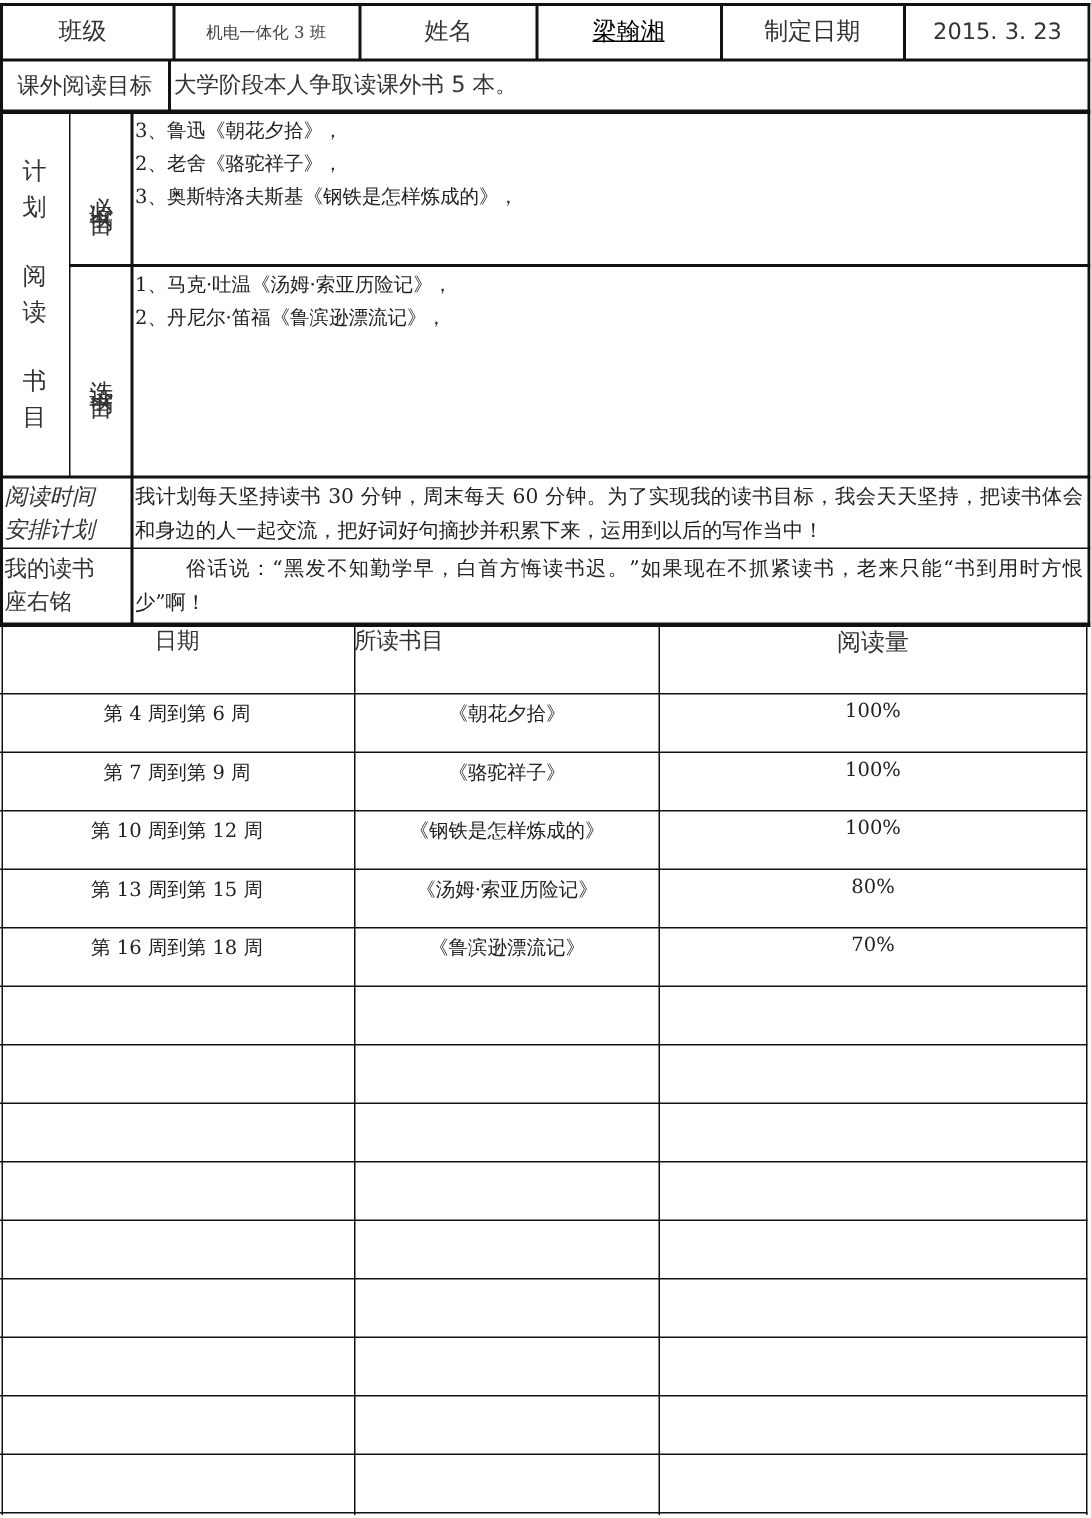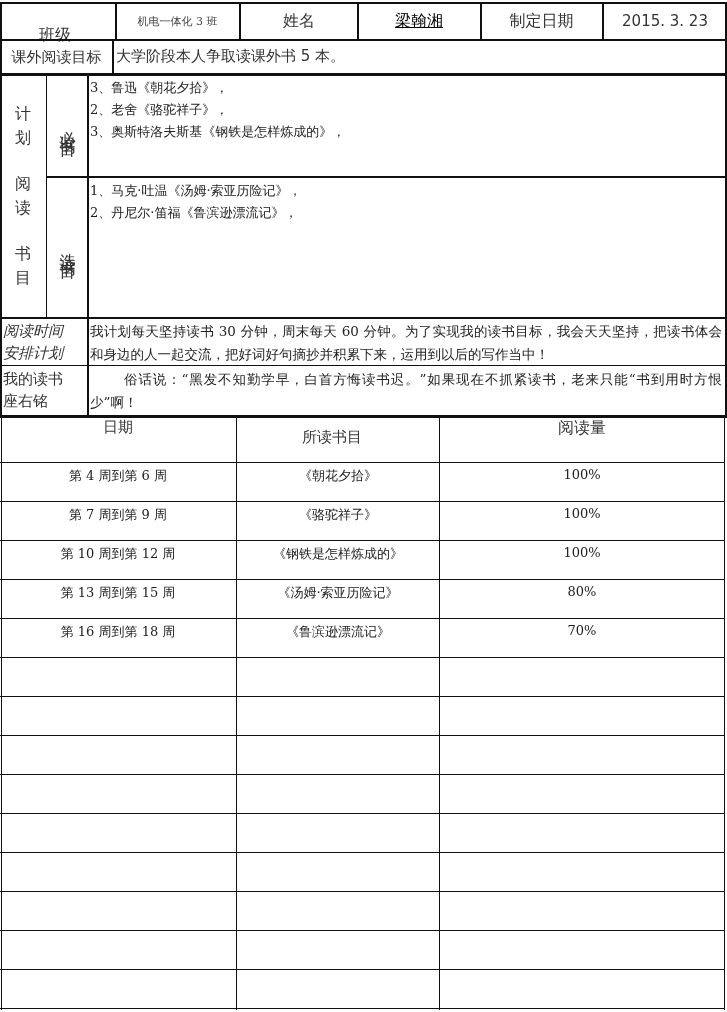--- a/index.html
+++ b/index.html
@@ -15,21 +15,21 @@
   .vertical { writing-mode: vertical-rl; text-orientation: upright; font-size: 16px; font-family: "DejaVu Sans", "Liberation Sans", sans-serif; color: #333; letter-spacing: 4px; }
   .list-line { font-size: 13px; color: #222; line-height: 22px; white-space: nowrap; }
   .para { font-size: 13.5px; color: #222; line-height: 23px; }
   .tcell { font-size: 13px; color: #222; }
   .thead { font-size: 15px; color: #333; font-family: "DejaVu Sans", "Liberation Sans", sans-serif; }
 </style>
 </head>
 <body>
 
 <div>
-  <div class="cell top-label" style="left:0;top:16px;width:110px;height:38px;">班级</div>
+  <div class="cell top-label" style="left:0;top:2px;width:110px;height:38px;">班级</div>
   <div class="cell top-small" style="left:115px;top:2px;width:125px;height:38px;">机电一体化 3 班</div>
   <div class="cell top-label" style="left:240px;top:2px;width:118px;height:38px;">姓名</div>
   <div class="cell top-label" style="left:358px;top:2px;width:122px;height:38px;color:#000000;text-decoration:underline;">梁翰湘</div>
   <div class="cell top-label" style="left:480px;top:2px;width:123px;height:38px;">制定日期</div>
   <div class="cell top-label" style="left:603px;top:2px;width:124px;height:38px;font-size:15px;">2015. 3. 23</div>
 </div>
 
 <div>
   <div class="cell label-cjk" style="left:0;top:40px;width:113px;height:34px;font-size:15px;">课外阅读目标</div>
   <div class="abs label-cjk" style="left:116px;top:40px;width:600px;height:34px;line-height:32px;font-size:15px;">大学阶段本人争取读课外书 5 本。</div>
@@ -77,21 +77,21 @@
   <div class="abs label-cjk" style="left:3px;top:368px;width:84px;font-size:15px;line-height:22px;">
     <div>我的读书</div>
     <div>座右铭</div>
   </div>
   <div class="abs para" style="left:90px;top:368px;width:632px;text-indent:34px;text-align:justify;">俗话说：“黑发不知勤学早，白首方悔读书迟。”如果现在不抓紧读书，老来只能“书到用时方恨少”啊！</div>
 </div>
 
 <div>
 
   <div class="abs thead" style="left:0;top:416px;width:236px;height:47px;text-align:center;padding-top:2px;">日期</div>
-  <div class="abs thead" style="left:236px;top:416px;width:192px;height:47px;text-align:center;padding-top:12px;">所读书目</div>
+  <div class="abs thead" style="left:236px;top:416px;width:192px;height:47px;text-align:left;padding-top:2px;">所读书目</div>
   <div class="abs thead" style="left:440px;top:416px;width:284px;height:47px;text-align:center;padding-top:2px;font-size:16px;">阅读量</div>
 
   <div id="log-rows">
 
     <div>
       <div class="abs tcell" style="left:0;top:463px;width:236px;height:39px;text-align:center;padding-top:4px;">第 4 周到第 6 周</div>
       <div class="abs tcell" style="left:236px;top:463px;width:204px;height:39px;text-align:center;padding-top:4px;">《朝花夕拾》</div>
       <div class="abs tcell" style="left:440px;top:463px;width:284px;height:39px;text-align:center;padding-top:4px;">100%</div>
     </div>
 

